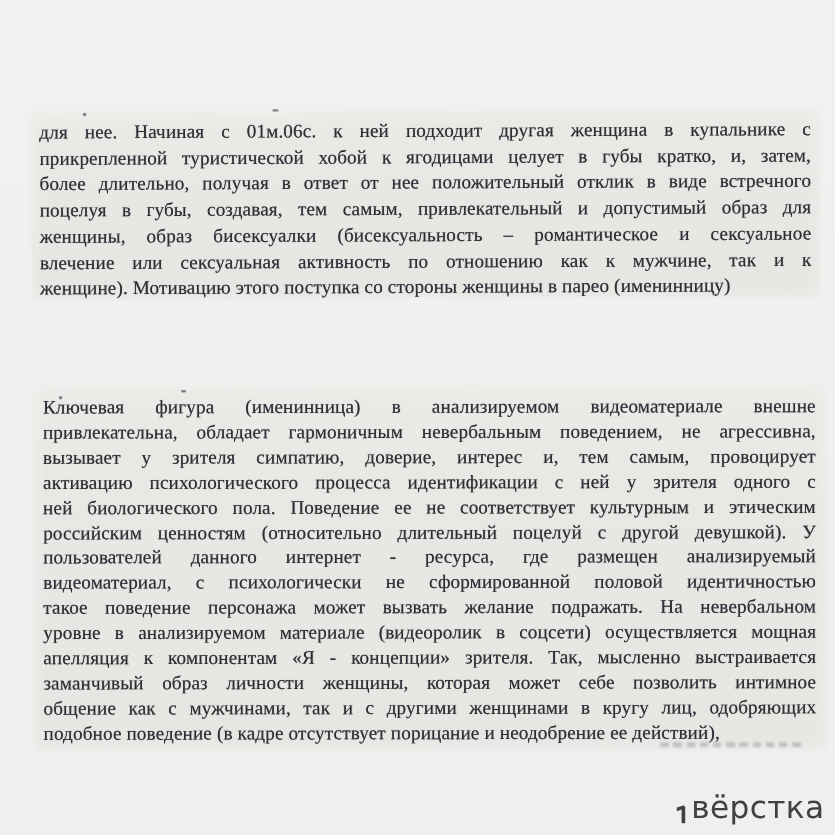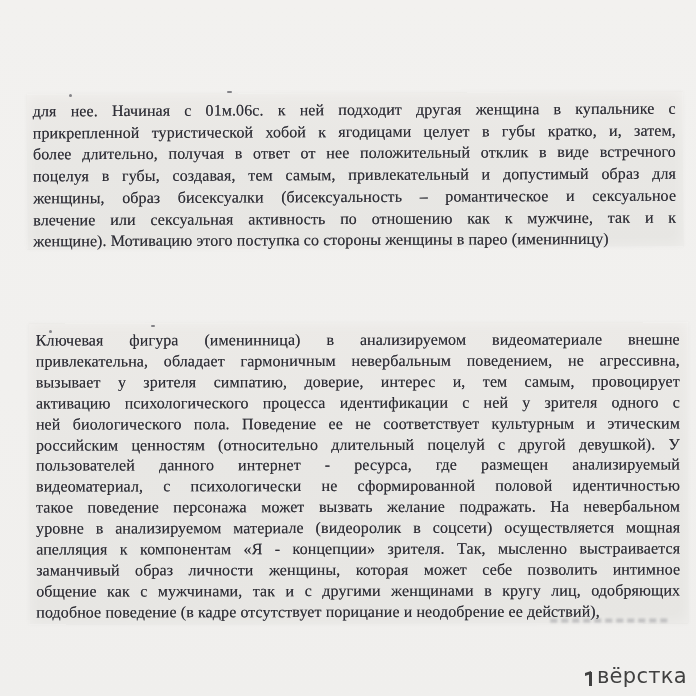--- a/index.html
+++ b/index.html
@@ -83,21 +83,21 @@
   
   .watermark {
     position: absolute;
     right: 9px;
     bottom: 9px;
     display: flex;
     align-items: flex-end;
     gap: 4px;
     color: #414141;
     font-family: "DejaVu Sans", "Liberation Sans", sans-serif;
-    font-size: 21px;
+    font-size: 26px;
     font-weight: 400;
     letter-spacing: 0.3px;
     line-height: 1;
   }
   .logo-mark {
     position: relative;
     width: 8px;
     height: 14px;
     margin-bottom: 1px;
   }

